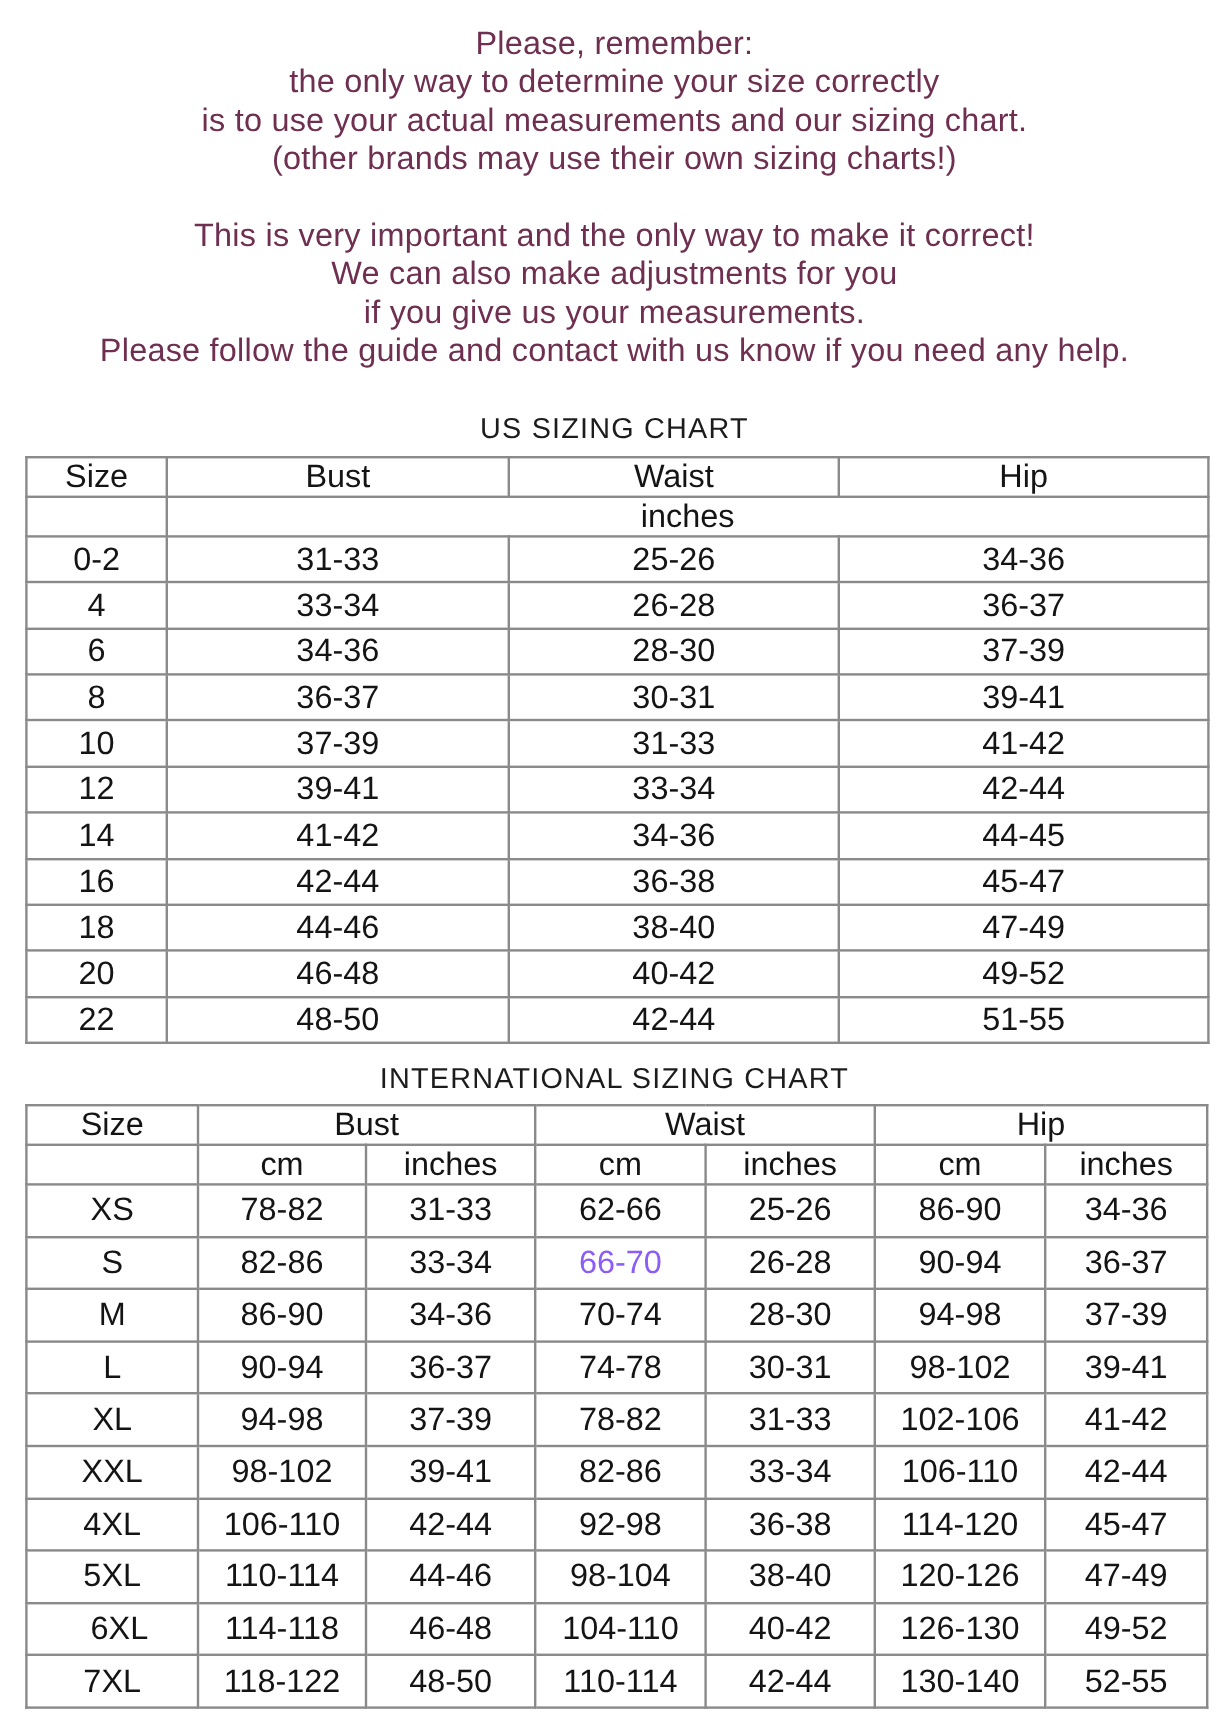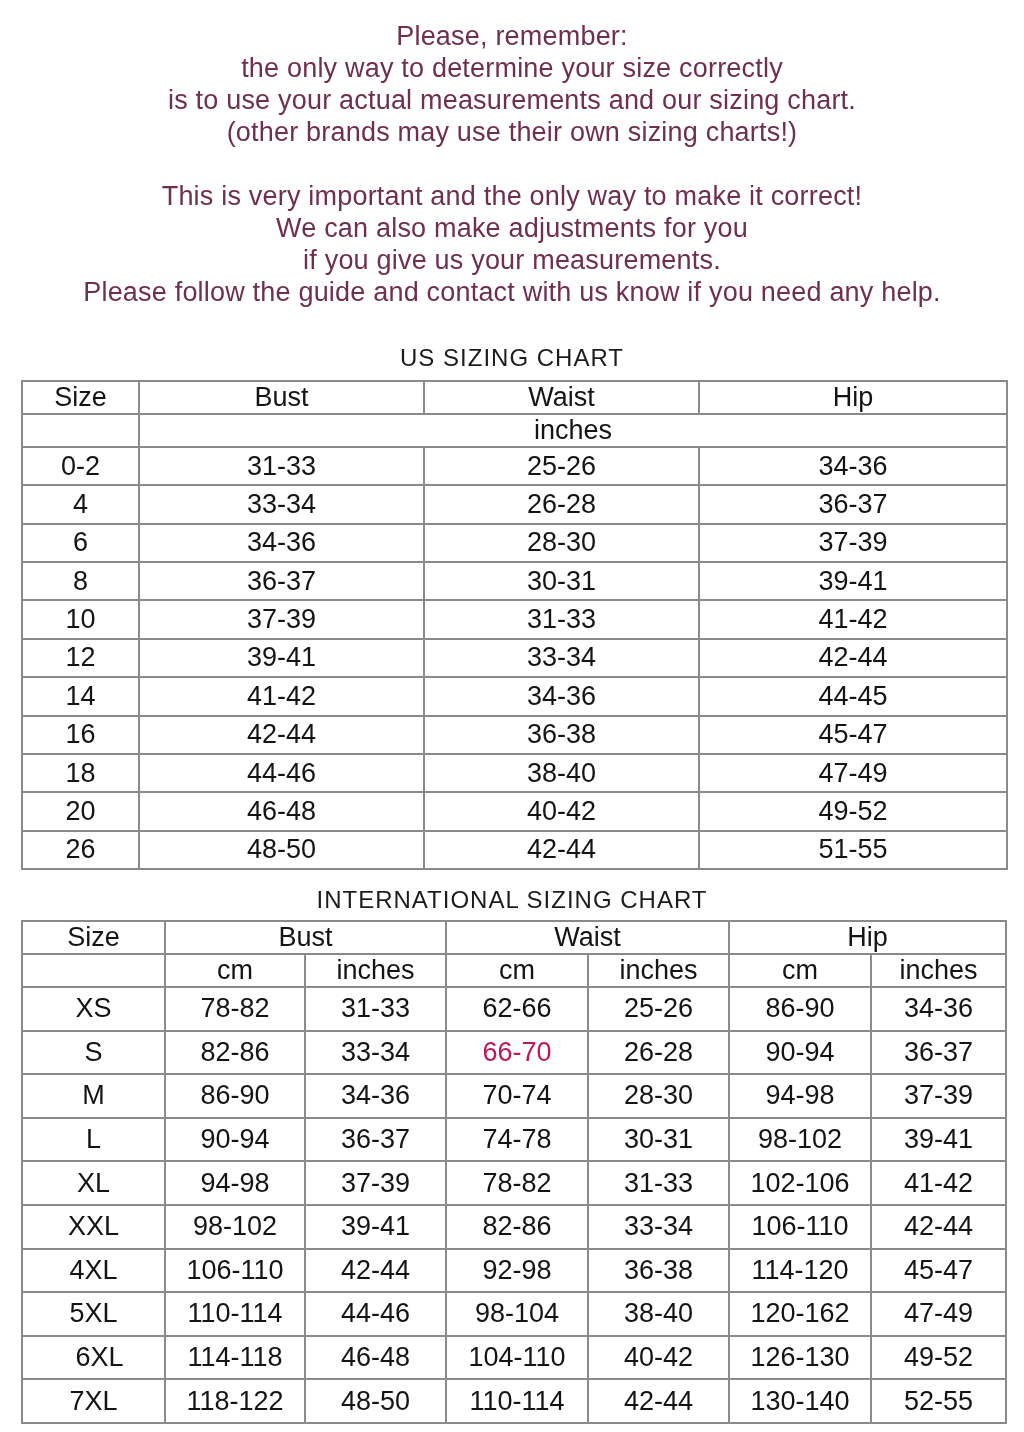--- a/index.html
+++ b/index.html
@@ -158,21 +158,21 @@
           <td style="border-color: rgb(138, 138, 138); color: rgb(20, 20, 20);">38-40</td>
           <td style="border-color: rgb(138, 138, 138); color: rgb(20, 20, 20);">47-49</td>
         </tr>
         <tr>
           <td style="border-color: rgb(138, 138, 138); color: rgb(20, 20, 20); border-radius: 19px;">20</td>
           <td style="border-color: rgb(138, 138, 138); color: rgb(20, 20, 20);">46-48</td>
           <td style="border-color: rgb(138, 138, 138); color: rgb(20, 20, 20);">40-42</td>
           <td style="border-color: rgb(138, 138, 138); color: rgb(20, 20, 20);">49-52</td>
         </tr>
         <tr>
-          <td style="border-color: rgb(138, 138, 138); color: rgb(20, 20, 20);">26</td>
+          <td style="border-color: rgb(138, 138, 138); color: rgb(20, 20, 20);">22</td>
           <td style="border-color: rgb(138, 138, 138); color: rgb(20, 20, 20);">48-50</td>
           <td style="border-color: rgb(138, 138, 138); color: rgb(20, 20, 20);">42-44</td>
           <td style="border-color: rgb(138, 138, 138); color: rgb(20, 20, 20);">51-55</td>
         </tr>
       </tbody>
   </table>
 
   <div class="chart-title chart-title--intl">INTERNATIONAL SIZING CHART</div>
 
   <table class="sizing intl">
@@ -209,21 +209,21 @@
           <td style="border-color: rgb(138, 138, 138); color: rgb(20, 20, 20);">31-33</td>
           <td style="border-color: rgb(138, 138, 138); color: rgb(20, 20, 20);">62-66</td>
           <td style="border-color: rgb(138, 138, 138); color: rgb(20, 20, 20);">25-26</td>
           <td style="border-color: rgb(138, 138, 138); color: rgb(20, 20, 20);">86-90</td>
           <td style="border-color: rgb(138, 138, 138); color: rgb(20, 20, 20);">34-36</td>
         </tr>
         <tr>
           <td style="border-color: rgb(138, 138, 138); color: rgb(20, 20, 20);">S</td>
           <td style="border-color: rgb(138, 138, 138); color: rgb(20, 20, 20);">82-86</td>
           <td style="border-color: rgb(138, 138, 138); color: rgb(20, 20, 20);">33-34</td>
-          <td style="border-color: rgb(138, 138, 138); color: #be185d;">66-70</td>
+          <td style="border-color: rgb(138, 138, 138); color: #8b5cf6;">66-70</td>
           <td style="border-color: rgb(138, 138, 138); color: rgb(20, 20, 20);">26-28</td>
           <td style="border-color: rgb(138, 138, 138); color: rgb(20, 20, 20);">90-94</td>
           <td style="border-color: rgb(138, 138, 138); color: rgb(20, 20, 20);">36-37</td>
         </tr>
         <tr>
           <td style="border-color: rgb(138, 138, 138); color: rgb(20, 20, 20);">M</td>
           <td style="border-color: rgb(138, 138, 138); color: rgb(20, 20, 20);">86-90</td>
           <td style="border-color: rgb(138, 138, 138); color: rgb(20, 20, 20);">34-36</td>
           <td style="border-color: rgb(138, 138, 138); color: rgb(20, 20, 20);">70-74</td>
           <td style="border-color: rgb(138, 138, 138); color: rgb(20, 20, 20);">28-30</td>
@@ -265,21 +265,21 @@
           <td style="border-color: rgb(138, 138, 138); color: rgb(20, 20, 20);">36-38</td>
           <td style="border-color: rgb(138, 138, 138); color: rgb(20, 20, 20);">114-120</td>
           <td style="border-color: rgb(138, 138, 138); color: rgb(20, 20, 20);">45-47</td>
         </tr>
         <tr>
           <td style="border-color: rgb(138, 138, 138); color: rgb(20, 20, 20);">5XL</td>
           <td style="border-color: rgb(138, 138, 138); color: rgb(20, 20, 20);">110-114</td>
           <td style="border-color: rgb(138, 138, 138); color: rgb(20, 20, 20);">44-46</td>
           <td style="border-color: rgb(138, 138, 138); color: rgb(20, 20, 20);">98-104</td>
           <td style="border-color: rgb(138, 138, 138); color: rgb(20, 20, 20);">38-40</td>
-          <td style="border-color: rgb(138, 138, 138); color: rgb(20, 20, 20);">120-162</td>
+          <td style="border-color: rgb(138, 138, 138); color: rgb(20, 20, 20);">120-126</td>
           <td style="border-color: rgb(138, 138, 138); color: rgb(20, 20, 20);">47-49</td>
         </tr>
         <tr>
           <td style="border-color: rgb(138, 138, 138); color: rgb(20, 20, 20); padding-left: 12px;">6XL</td>
           <td style="border-color: rgb(138, 138, 138); color: rgb(20, 20, 20);">114-118</td>
           <td style="border-color: rgb(138, 138, 138); color: rgb(20, 20, 20);">46-48</td>
           <td style="border-color: rgb(138, 138, 138); color: rgb(20, 20, 20);">104-110</td>
           <td style="border-color: rgb(138, 138, 138); color: rgb(20, 20, 20);">40-42</td>
           <td style="border-color: rgb(138, 138, 138); color: rgb(20, 20, 20);">126-130</td>
           <td style="border-color: rgb(138, 138, 138); color: rgb(20, 20, 20);">49-52</td>

